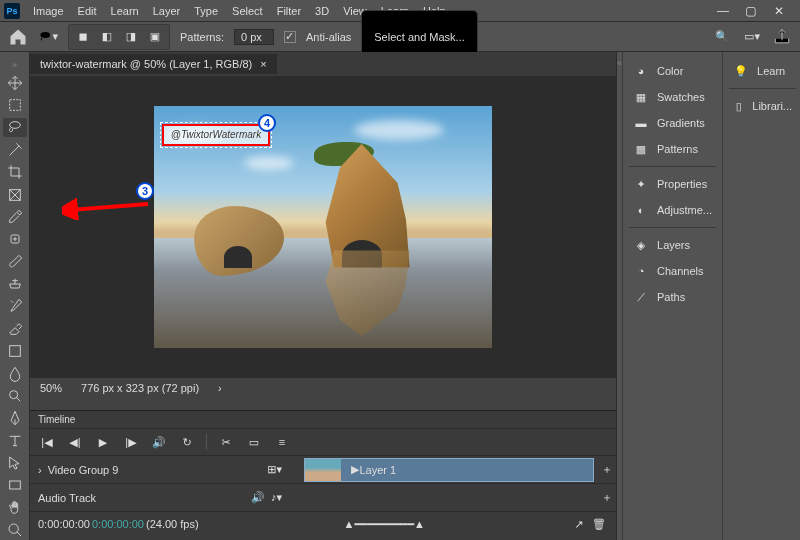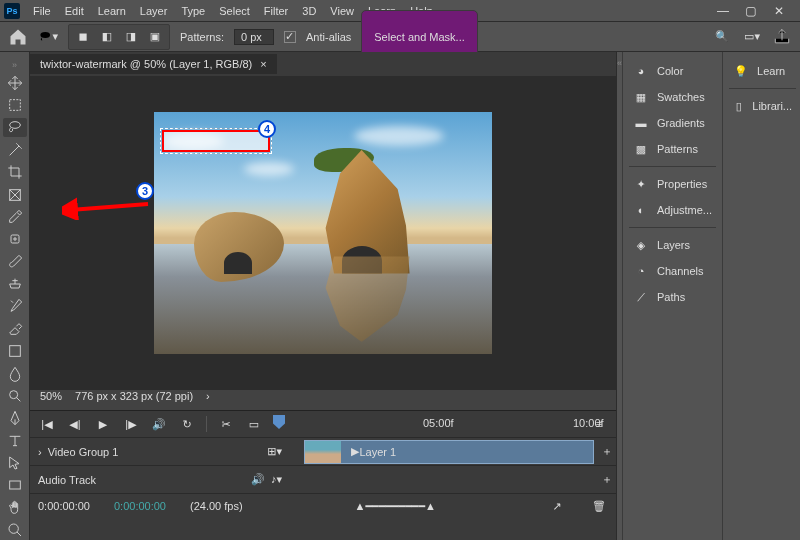--- a/index.html
+++ b/index.html
@@ -6,21 +6,21 @@
 body{background:#535353;width:800px;height:540px;overflow:hidden;position:relative}
 .menubar{height:22px;background:#535353;display:flex;align-items:center;padding:0 4px;border-bottom:1px solid #2c2c2c}
 .ps-logo{width:16px;height:16px;background:#001E36;display:inline-flex;align-items:center;justify-content:center;border-radius:2px;margin-right:6px;color:#31A8FF;font-weight:bold;font-size:9px}
 .menu-item{padding:3px 7px;cursor:default}
 .winctrl{margin-left:auto;display:flex;gap:14px;padding-right:10px}
 .winctrl span{width:14px;text-align:center;cursor:default;font-size:12px}
 .optbar{height:30px;background:#535353;display:flex;align-items:center;padding:0 8px;gap:10px;border-bottom:1px solid #2c2c2c}
 .opt-icon{width:20px;height:20px;display:inline-flex;align-items:center;justify-content:center}
 .opt-group{display:flex;gap:4px;align-items:center;border:1px solid #3a3a3a;padding:2px 4px;border-radius:2px;background:#474747}
 .opt-field{background:#3a3a3a;border:1px solid #2a2a2a;padding:1px 6px;width:40px;color:#ddd}
-.opt-btn{padding:20px 12px;border:1px solid #3a3a3a;border-radius:5px;background:#701a75;cursor:pointer}
+.opt-btn{padding:20px 12px;border:1px solid #3a3a3a;border-radius:5px;background:#000000;cursor:pointer}
 .main{display:flex;height:calc(100% - 52px)}
 .toolbar{width:30px;background:#535353;border-right:1px solid #2c2c2c;display:flex;flex-direction:column;align-items:center;padding-top:8px;gap:3px}
 .tool{width:24px;height:24px;display:flex;align-items:center;justify-content:center;border-radius:2px;cursor:pointer;color:#ccc}
 .tool.active{background:#3f3f3f}
 .tool svg{width:16px;height:16px;stroke:#ccc;fill:none;stroke-width:1.5}
 .center{flex:1;display:flex;flex-direction:column;background:#701a75;min-width:0}
 .tabbar{height:24px;background:#3a3a3a;display:flex;align-items:center}
 .doctab{background:#2c2c2c;padding:4px 10px;display:flex;align-items:center;gap:8px;color:#ccc;font-size:10px}
 .canvas-wrap{flex:1;background:#2c2c2c;display:flex;align-items:center;justify-content:center;position:relative;overflow:hidden}
 .canvas{position:relative;width:338px;height:242px}
@@ -31,50 +31,50 @@
 .rock2{position:absolute;left:150px;top:38px;width:120px;height:130px;background:linear-gradient(135deg,#daa862,#a8783a,#6b5228);clip-path:polygon(25% 95%,18% 60%,30% 18%,48% 0%,60% 12%,78% 30%,85% 58%,88% 95%)}
 .rock2::after{content:'';position:absolute;bottom:4px;left:38px;width:40px;height:30px;background:#2c2c2c;border-radius:50% 50% 0 0}
 .grass{position:absolute;left:160px;top:36px;width:60px;height:24px;background:#4a6b2a;border-radius:50% 40% 60% 30%}
 .water{position:absolute;left:0;top:132px;right:0;bottom:0;background:linear-gradient(180deg,#b8c8d0 0%,#889098 30%,#605848 100%)}
 .reflection{position:absolute;left:150px;top:140px;width:120px;height:90px;background:linear-gradient(135deg,rgba(218,168,98,0.5),rgba(107,82,40,0.5));clip-path:polygon(25% 5%,18% 40%,30% 82%,48% 100%,60% 88%,78% 70%,85% 42%,88% 5%);filter:blur(1px)}
 .wm-box{position:absolute;left:8px;top:18px;width:108px;height:22px;border:2px solid #ff0000;background:rgba(255,255,255,0.7)}
 .wm-text{position:absolute;left:10px;top:20px;width:104px;height:18px;color:#333;font-size:10px;font-style:italic;text-align:center;line-height:18px;text-shadow:0 0 1px #fff}
 .marquee{position:absolute;left:6px;top:16px;width:112px;height:26px;border:1px dashed #000;outline:1px dashed #fff;outline-offset:-1px}
 .callout{position:absolute;width:18px;height:18px;border-radius:50%;background:#fff;border:2px solid #0046d5;color:#0046d5;font-weight:bold;font-size:11px;display:flex;align-items:center;justify-content:center}
 .arrow{position:absolute;left:32px;top:120px}
-.statusbar{height:20px;background:#424242;display:flex;align-items:flex-start;padding:0 10px;gap:13px;color:#bbb;font-size:10px}
+.statusbar{height:20px;background:#424242;display:flex;align-items:flex-end;padding:16px 10px;gap:19px;color:#bbb;font-size:10px}
 .timeline{background:#3a3a3a;border-top:1px solid #222;height:130px;display:flex;flex-direction:column}
 .tl-header{padding:3px 8px;border-bottom:1px solid #2a2a2a;font-size:10px}
 .tl-controls{display:flex;align-items:center;gap:10px;padding:4px 8px;border-bottom:1px solid #2a2a2a}
 .tl-btn{width:18px;height:18px;display:flex;align-items:center;justify-content:center;cursor:pointer}
 .tl-sep{width:1px;height:16px;background:#555}
 .tl-ruler{flex:1;position:relative;height:18px;color:#aaa;font-size:9px}
 .tl-time{position:absolute;top:2px}
 .playhead{position:absolute;left:0;top:0;width:12px;height:14px;background:#5a8fcc;clip-path:polygon(0 0,100% 0,100% 60%,50% 100%,0 60%)}
 .tl-track{display:flex;align-items:center;height:28px;border-bottom:1px solid #2a2a2a}
 .tl-track-label{width:260px;padding:0 8px;display:flex;align-items:center;gap:6px;font-size:10px}
 .tl-clip{position:relative;flex:1;height:26px}
 .clip{position:absolute;left:14px;top:1px;right:4px;height:24px;background:#5a7a9a;border:1px solid #8aaaca;display:flex;align-items:center;color:#fff;font-size:10px}
 .clip-thumb{width:36px;height:22px;background:linear-gradient(180deg,#6ab 40%,#ca8 60%);margin-right:6px}
-.tl-footer{display:flex;align-items:center;gap:24px;padding:3px 8px;font-size:10px;color:#bbb}
+.tl-footer{display:flex;align-items:center;gap:2px;padding:3px 8px;font-size:10px;color:#bbb}
 .right{width:184px;background:#535353;display:flex;border-left:1px solid #2c2c2c}
 .rcol{flex:1;padding:6px 4px}
 .rcol2{width:80px;padding:6px 4px;border-left:1px solid #3a3a3a}
 .panel-item{display:flex;align-items:center;gap:8px;padding:5px 6px;cursor:pointer;font-size:11px;color:#ccc}
 .panel-divider{height:1px;background:#3a3a3a;margin:4px 2px}
 .picon{width:16px;height:16px;display:inline-flex;align-items:center;justify-content:center}
 .chk{width:12px;height:12px;border:1px solid #888;display:inline-block;position:relative}
 .chk.on::after{content:'✓';position:absolute;left:0;top:-2px;color:#ddd;font-size:11px}
 </style>
 </head>
 <body>
 
 <div class="menubar">
   <span class="ps-logo">Ps</span>
-  <span class="menu-item">File</span>
+  <span class="menu-item">Image</span>
   <span class="menu-item">Edit</span>
   <span class="menu-item">Learn</span>
   <span class="menu-item">Layer</span>
   <span class="menu-item">Type</span>
   <span class="menu-item">Select</span>
   <span class="menu-item">Filter</span>
   <span class="menu-item">3D</span>
   <span class="menu-item">View</span>
   <span class="menu-item">Learn</span>
   <span class="menu-item">Help</span>
@@ -257,52 +257,49 @@
           <div class="cloud" style="left:10px;top:20px;width:60px;height:18px"></div>
           <div class="cloud" style="left:200px;top:14px;width:90px;height:20px"></div>
           <div class="cloud" style="left:90px;top:50px;width:50px;height:14px"></div>
           <div class="water"></div>
           <div class="rock1"></div>
           <div class="grass"></div>
           <div class="rock2"></div>
           <div class="reflection"></div>
         </div>
         <div class="wm-box"></div>
+        <div class="wm-text">@TwixtorWatermark</div>
         <div class="marquee"></div>
         <div class="callout" style="left:104px;top:8px">4</div>
       </div>
     </div>
     <div class="statusbar">
       <span>50%</span>
       <span>776 px x 323 px (72 ppi)</span>
       <span>›</span>
     </div>
 
     <div class="timeline">
+      <div class="tl-header">Timeline</div>
       <div class="tl-controls">
         <span class="tl-btn">|◀</span>
         <span class="tl-btn">◀|</span>
         <span class="tl-btn">▶</span>
         <span class="tl-btn">|▶</span>
         <span class="tl-btn">🔊</span>
         <span class="tl-btn">↻</span>
         <span class="tl-sep"></span>
         <span class="tl-btn">✂</span>
         <span class="tl-btn">▭</span>
-        <div class="tl-ruler">
-          <div class="playhead"></div>
-          <span class="tl-time" style="left:150px">05:00f</span>
-          <span class="tl-time" style="left:300px">10:00f</span>
-        </div>
         <span class="tl-btn">≡</span>
       </div>
       <div class="tl-track">
         <div class="tl-track-label">
           <span>›</span>
-          <span>Video Group 1</span>
+          <span>Video Group 9</span>
           <span style="margin-left:auto">⊞▾</span>
         </div>
         <div class="tl-clip">
           <div class="clip">
             <div class="clip-thumb"></div>
             <span style="margin-left:4px">▶</span>
             <span>Layer 1</span>
           </div>
         </div>
         <span class="tl-btn">＋</span>

